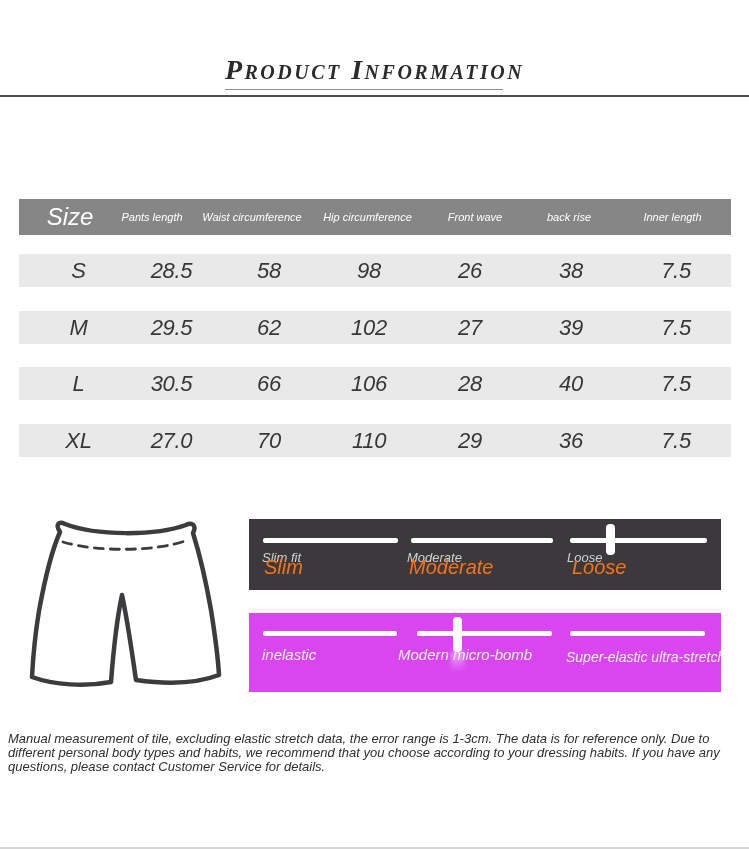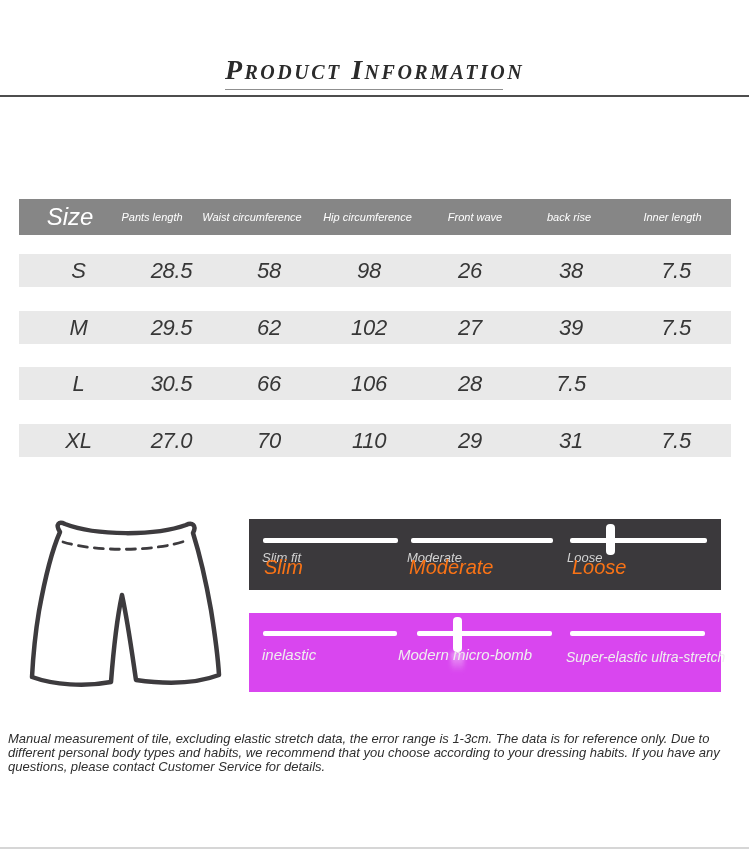--- a/index.html
+++ b/index.html
@@ -98,30 +98,31 @@
       <div class="cell">39</div>
       <div class="cell">7.5</div>
     </div>
 
     <div class="trow r2">
       <div class="cell size-col">L</div>
       <div class="cell">30.5</div>
       <div class="cell">66</div>
       <div class="cell">106</div>
       <div class="cell">28</div>
+      <div class="cell">40</div>
       <div class="cell">7.5</div>
     </div>
 
     <div class="trow r3">
       <div class="cell size-col">XL</div>
       <div class="cell">27.0</div>
       <div class="cell">70</div>
       <div class="cell">110</div>
       <div class="cell">29</div>
-      <div class="cell">31</div>
+      <div class="cell">36</div>
       <div class="cell">7.5</div>
     </div>
   </div>
 
   <div class="shorts">
     <svg width="205" height="185" viewBox="0 0 205 185" xmlns="http://www.w3.org/2000/svg">
       <path d="M 38,16
                C 33,8 37,5 43,8
                C 74,20 134,20 164,9
                C 170,6 175,9 171,17

